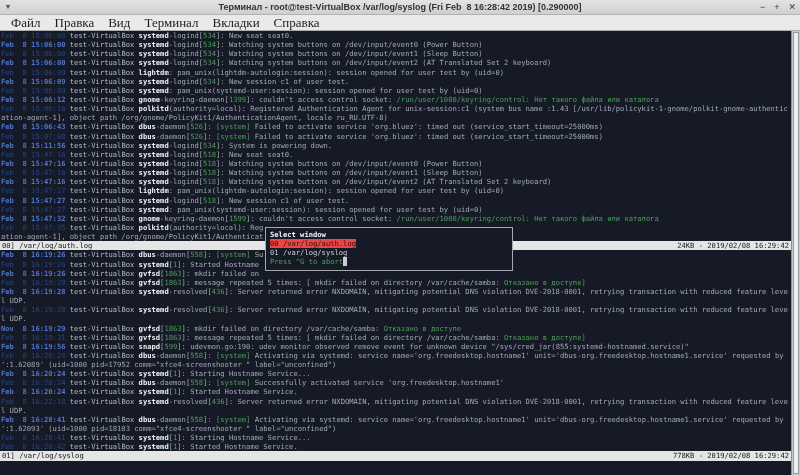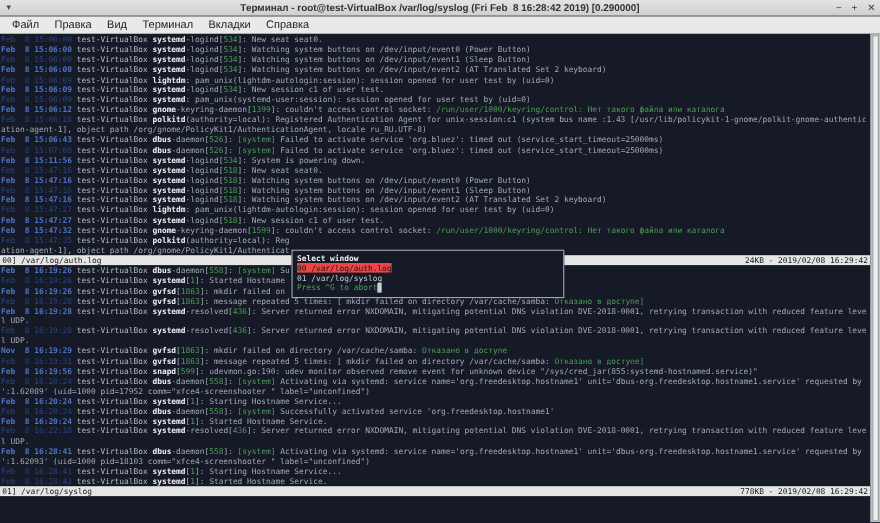--- a/index.html
+++ b/index.html
@@ -3,21 +3,21 @@
 <meta charset="utf-8">
 <style>
   html,body{margin:0;padding:0;background:#151a26;width:800px;height:475px;overflow:hidden;}
   .window{width:800px;height:475px;display:flex;flex-direction:column;font-family:"Liberation Sans",sans-serif;}
   .titlebar{height:14px;background:linear-gradient(#e3e3e1,#cfcfcd);border-bottom:1px solid #b3b3b1;display:flex;align-items:center;position:relative;flex:0 0 auto;}
   .tb-arrow{position:absolute;left:6px;top:1px;font-size:8px;color:#4a4a4a;line-height:12px;cursor:default;}
   .tb-title{position:absolute;left:0;right:0;text-align:center;font-size:9px;font-weight:bold;color:#333;white-space:pre;line-height:14px;}
   .tb-btns{position:absolute;right:4px;top:0;display:flex;gap:9px;line-height:14px;}
   .tb-btns span{font-size:9px;color:#3c3c3c;cursor:default;}
   .menubar{height:15px;background:#e9e9e7;border-bottom:1px solid #adadab;display:flex;align-items:center;padding-left:4px;flex:0 0 auto;}
-  .menu-item{font-size:10px;color:#1d1d1d;padding:0 7px;line-height:15px;cursor:default;}
+  .menu-item{font-size:13px;color:#1d1d1d;padding:0 7px;line-height:15px;cursor:default;font-family:Liberation Serif, serif;}
   .term{position:relative;flex:1;background:#151a26;font-family:"DejaVu Sans Mono",monospace;font-size:7.15px;overflow:hidden;text-decoration:underline;}
   .term-body{position:absolute;left:0;top:0;right:9px;bottom:0;overflow:hidden;}
   .row{height:9.15px;line-height:9.15px;white-space:pre;overflow:hidden;padding-left:1px;}
   .t0{color:#2a4580;}
   .t1{color:#4d74c9;font-weight:bold;}
   .h{color:#b7bdc7;}
   .p{color:#eceff2;font-weight:bold;}
   .n{color:#4f9e58;}
   .m{color:#a2aab4;}
   .g{color:#4f9e58;}
@@ -68,20 +68,21 @@
           <div class="row"><span class="m">ation-agent-1], object path /org/gnome/PolicyKit1/AuthenticationAgent, locale ru_RU.UTF-8)</span></div>
           <div class="row"><span class="t1">Feb  8 15:06:43</span><span class="h"> test-VirtualBox </span><span class="p">dbus</span><span class="m">-daemon[</span><span class="n">526</span><span class="m">]: </span><span class="g">[system]</span><span class="m"> Failed to activate service 'org.bluez': timed out (service_start_timeout=25000ms)</span></div>
           <div class="row"><span class="t0">Feb  8 15:07:08</span><span class="h"> test-VirtualBox </span><span class="p">dbus</span><span class="m">-daemon[</span><span class="n">526</span><span class="m">]: </span><span class="g">[system]</span><span class="m"> Failed to activate service 'org.bluez': timed out (service_start_timeout=25000ms)</span></div>
           <div class="row"><span class="t1">Feb  8 15:11:56</span><span class="h"> test-VirtualBox </span><span class="p">systemd</span><span class="m">-logind[</span><span class="n">534</span><span class="m">]: System is powering down.</span></div>
           <div class="row"><span class="t0">Feb  8 15:47:16</span><span class="h"> test-VirtualBox </span><span class="p">systemd</span><span class="m">-logind[</span><span class="n">518</span><span class="m">]: New seat seat0.</span></div>
           <div class="row"><span class="t1">Feb  8 15:47:16</span><span class="h"> test-VirtualBox </span><span class="p">systemd</span><span class="m">-logind[</span><span class="n">518</span><span class="m">]: Watching system buttons on /dev/input/event0 (Power Button)</span></div>
           <div class="row"><span class="t0">Feb  8 15:47:16</span><span class="h"> test-VirtualBox </span><span class="p">systemd</span><span class="m">-logind[</span><span class="n">518</span><span class="m">]: Watching system buttons on /dev/input/event1 (Sleep Button)</span></div>
           <div class="row"><span class="t1">Feb  8 15:47:16</span><span class="h"> test-VirtualBox </span><span class="p">systemd</span><span class="m">-logind[</span><span class="n">518</span><span class="m">]: Watching system buttons on /dev/input/event2 (AT Translated Set 2 keyboard)</span></div>
           <div class="row"><span class="t0">Feb  8 15:47:27</span><span class="h"> test-VirtualBox </span><span class="p">lightdm</span><span class="m">: pam_unix(lightdm-autologin:session): session opened for user test by (uid=0)</span></div>
           <div class="row"><span class="t1">Feb  8 15:47:27</span><span class="h"> test-VirtualBox </span><span class="p">systemd</span><span class="m">-logind[</span><span class="n">518</span><span class="m">]: New session c1 of user test.</span></div>
+          <div class="row"><span class="t0">Feb  8 15:47:27</span><span class="h"> test-VirtualBox </span><span class="p">systemd</span><span class="m">: pam_unix(systemd-user:session): session opened for user test by (uid=0)</span></div>
           <div class="row"><span class="t1">Feb  8 15:47:32</span><span class="h"> test-VirtualBox </span><span class="p">gnome</span><span class="m">-keyring-daemon[</span><span class="n">1599</span><span class="m">]: couldn't access control socket: </span><span class="g">/run/user/1000/keyring/control: Нет такого файла или каталога</span></div>
           <div class="row"><span class="t0">Feb  8 15:47:35</span><span class="h"> test-VirtualBox </span><span class="p">polkitd</span><span class="m">(authority=local): Reg</span></div>
           <div class="row"><span class="m">ation-agent-1], object path /org/gnome/PolicyKit1/Authenticat</span></div>
           <div class="statusbar"><span>00] /var/log/auth.log</span><span>24KB - 2019/02/08 16:29:42</span></div>
         </div>
         <div>
           <div class="row"><span class="t1">Feb  8 16:19:26</span><span class="h"> test-VirtualBox </span><span class="p">dbus</span><span class="m">-daemon[</span><span class="n">558</span><span class="m">]: </span><span class="g">[system]</span><span class="m"> Su</span></div>
           <div class="row"><span class="t0">Feb  8 16:19:26</span><span class="h"> test-VirtualBox </span><span class="p">systemd</span><span class="m">[</span><span class="n">1</span><span class="m">]: Started Hostname</span></div>
           <div class="row"><span class="t1">Feb  8 16:19:26</span><span class="h"> test-VirtualBox </span><span class="p">gvfsd</span><span class="m">[</span><span class="n">1863</span><span class="m">]: mkdir failed on</span></div>
           <div class="row"><span class="t0">Feb  8 16:19:28</span><span class="h"> test-VirtualBox </span><span class="p">gvfsd</span><span class="m">[</span><span class="n">1863</span><span class="m">]: message repeated 5 times: [ mkdir failed on directory /var/cache/samba: </span><span class="g">Отказано в доступе]</span></div>

